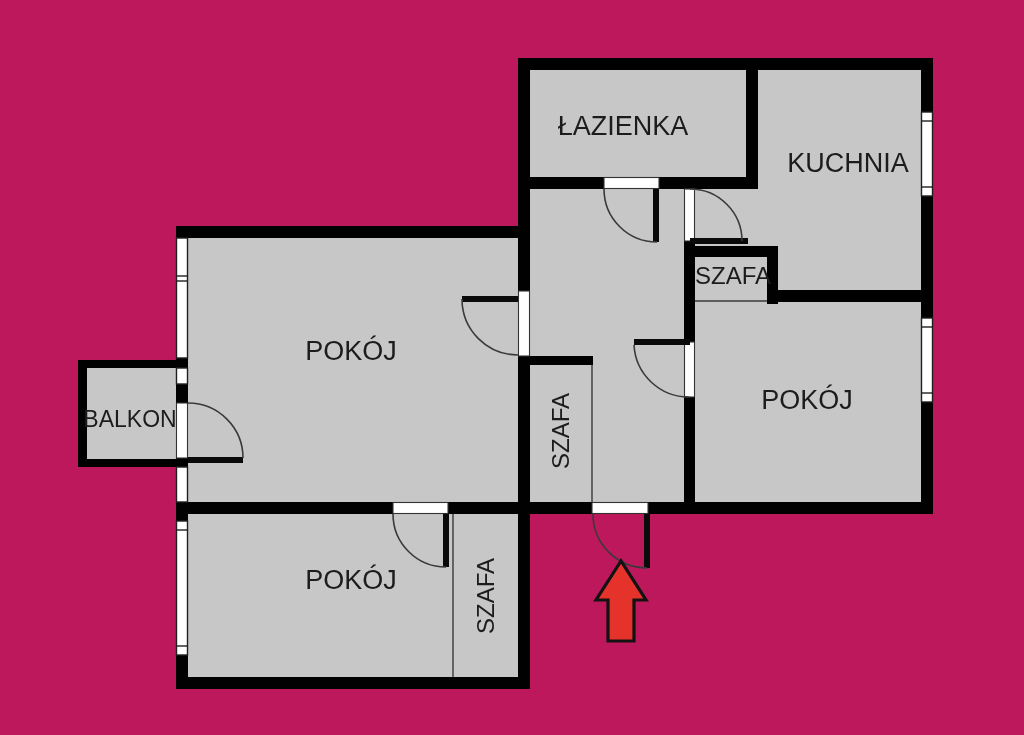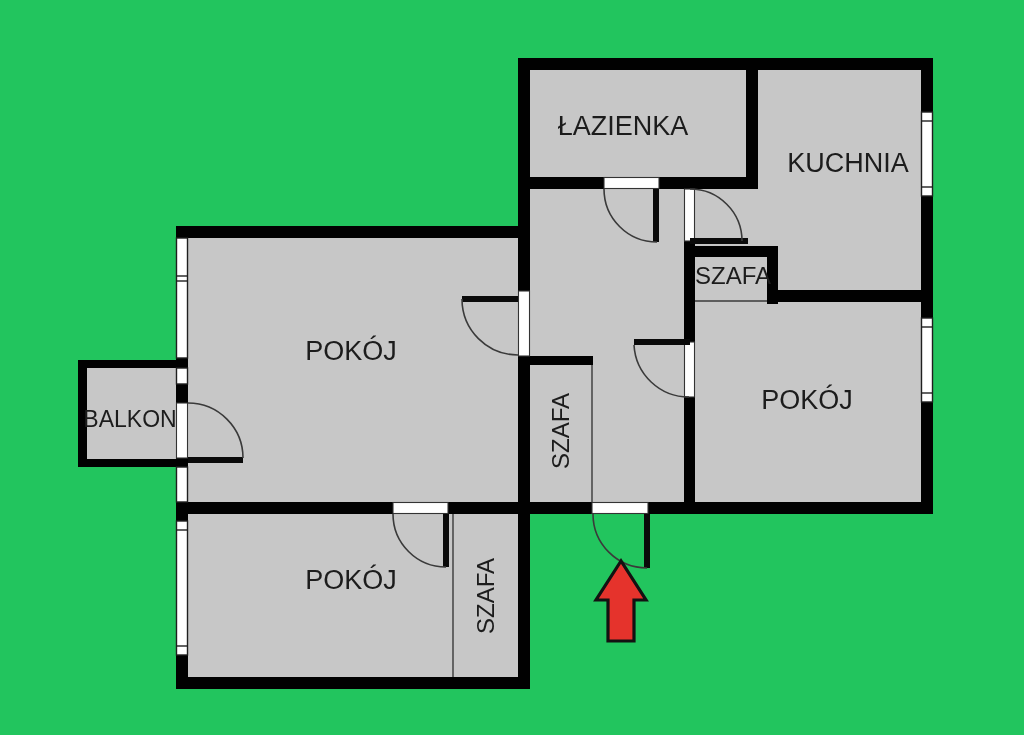--- a/index.html
+++ b/index.html
@@ -1,16 +1,16 @@
 <!DOCTYPE html>
 <html><head>
 <meta charset="utf-8">
 <style>
   html,body{margin:0;padding:0;background:#ffffff;}
-  .stage{position:relative;width:1024px;height:735px;background:#22c55e;overflow:hidden;}
+  .stage{position:relative;width:1024px;height:735px;background:#be185d;overflow:hidden;}
   svg{display:block;}
   text{font-family:"Liberation Sans", sans-serif; fill:#1c1c1c;}
   .room-label{font-size:27px;}
   .closet-label{font-size:24px;}
   .balcony-label{font-size:23px;}
 </style>
 </head>
 <body>
 
 <div class="stage">

